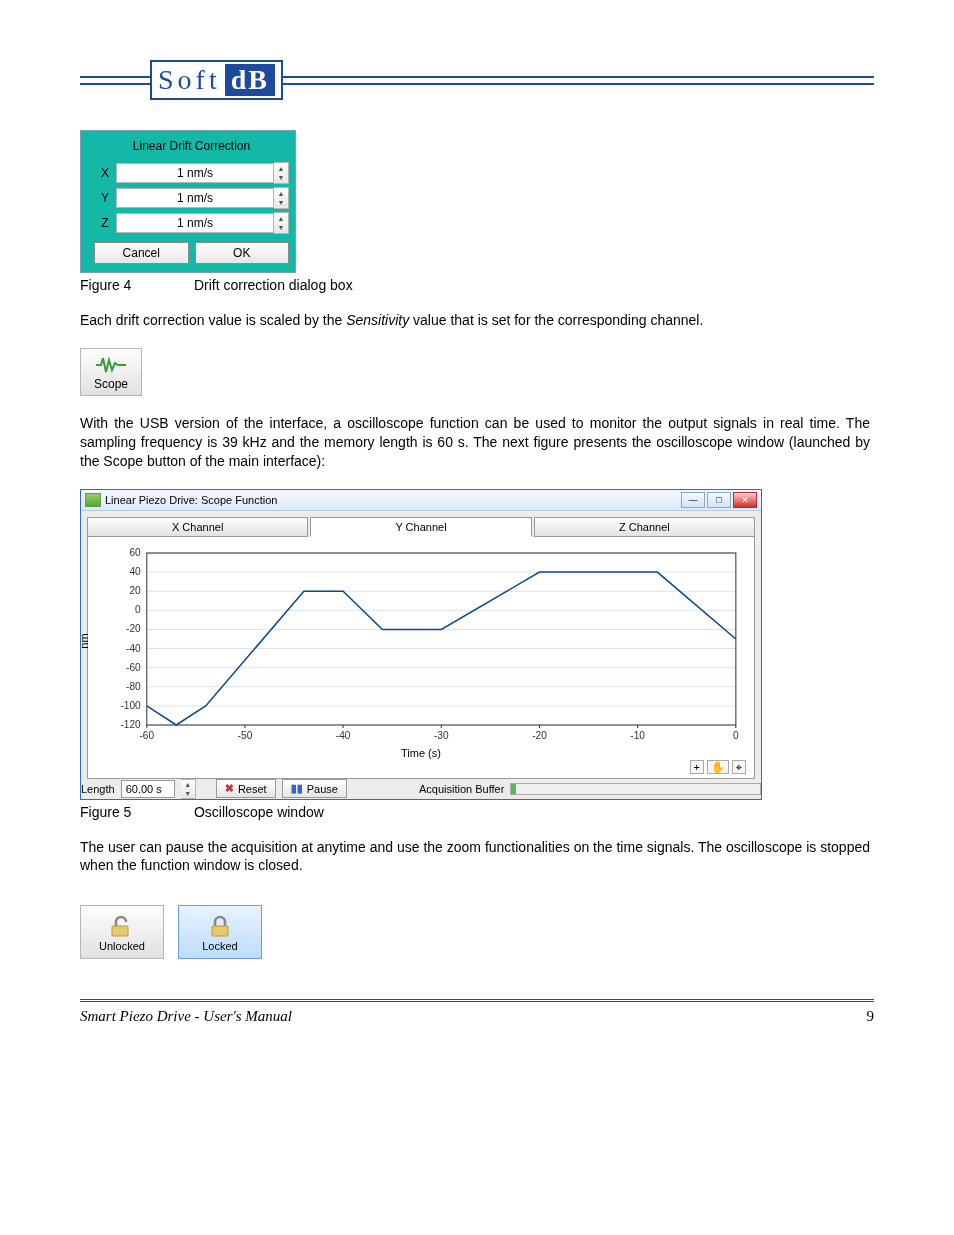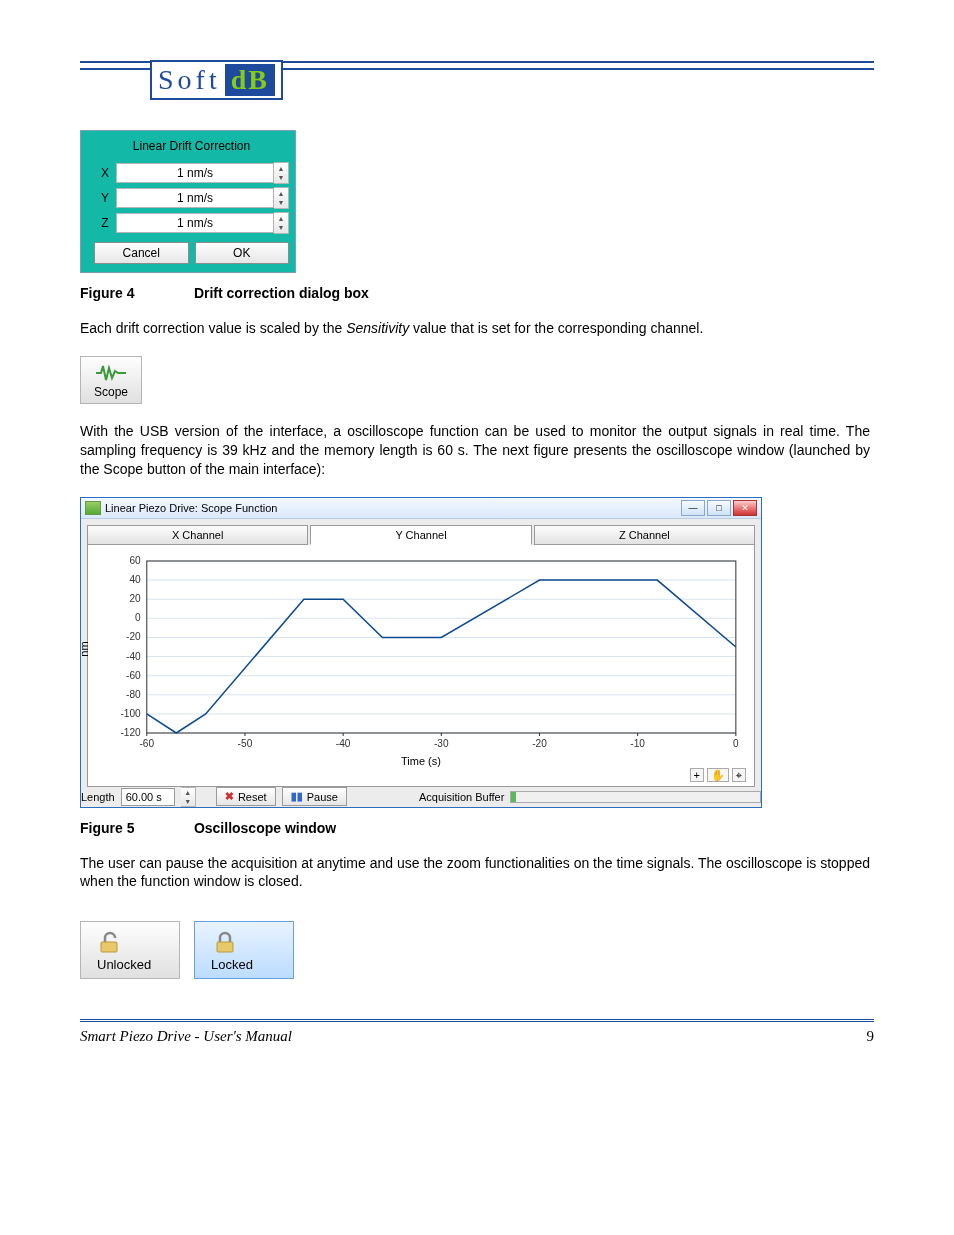--- a/index.html
+++ b/index.html
@@ -7,41 +7,41 @@
     font-size: 14px;
     color: #000;
     margin: 0;
     padding: 60px 80px 40px 80px;
     width: 954px;
     box-sizing: border-box;
     background: #fff;
   }
   .header-rule {
     display: flex;
-    align-items: flex-start;
+    align-items: center;
     margin-bottom: 30px;
   }
   .dbl-line {
     height: 2px;
     background: #1e4a9e;
     margin: 1px 0;
   }
   .logo-box {
     display: inline-flex;
     align-items: center;
     border: 2px solid #1e4a9e;
     padding: 2px 6px;
     font-family: "Times New Roman", serif;
     font-size: 28px;
     letter-spacing: 4px;
   }
   .logo-box .soft { color: #1e4a9e; font-weight: normal; }
   .logo-box .db {
     background: #1e4a9e;
-    color: #84cc16;
+    color: #ffffff;
     font-weight: bold;
     padding: 0 6px;
     letter-spacing: 2px;
   }
   .line-right { flex: 1; }
 
   
   .dialog {
     border: 1px solid #7b9ebd;
     width: 195px;
@@ -83,21 +83,21 @@
   .btnrow { display: flex; gap: 6px; margin-top: 8px; }
   .winbtn {
     flex: 1;
     border: 1px solid #8b8b8b;
     background: linear-gradient(#fefefe,#e6e6e6);
     text-align: center;
     padding: 3px 0;
     font-size: 12px;
   }
 
-  .caption { font-weight: bold; margin: 12px 0 18px 0; }
+  .caption { font-weight: normal; margin: 4px 0 18px 0; }
   .caption .fnum { display: inline-block; width: 110px; }
 
   .body-text { text-align: justify; margin: 0 4px 18px 0; line-height: 1.35; }
   .body-text .sens { font-style: italic; }
 
   .scope-btn {
     width: 60px;
     border: 1px solid #b5b5b5;
     background: linear-gradient(#fefefe,#e0e0e0);
     text-align: center;
@@ -186,22 +186,23 @@
     background: #f0f0f0;
     position: relative;
   }
   .buf-fill { position: absolute; left:0; top:0; bottom:0; width: 2%; background: #5cb85c; }
 
   
   .locks { display: flex; gap: 14px; margin-top: 30px; }
   .lock-btn {
     width: 82px;
     border: 1px solid #b5b5b5;
-    padding: 8px 0 6px 16px;
-    font-size: 13px;
+    text-align: center;
+    padding: 8px 0 6px 0;
+    font-size: 11px;
   }
   .lock-btn.unlocked { background: linear-gradient(#fefefe,#e0e0e0); }
   .lock-btn.locked { background: linear-gradient(#e9f3ff,#bcdcff); border-color: #6aa2e0; }
 
   .footer-rule {
     border-top: 3px double #1e4a9e;
     margin-top: 40px;
     padding-top: 6px;
     display: flex;
     font-style: italic;

